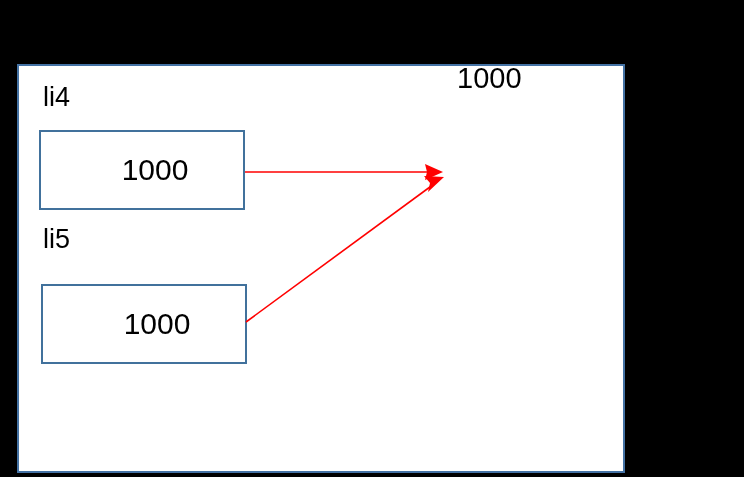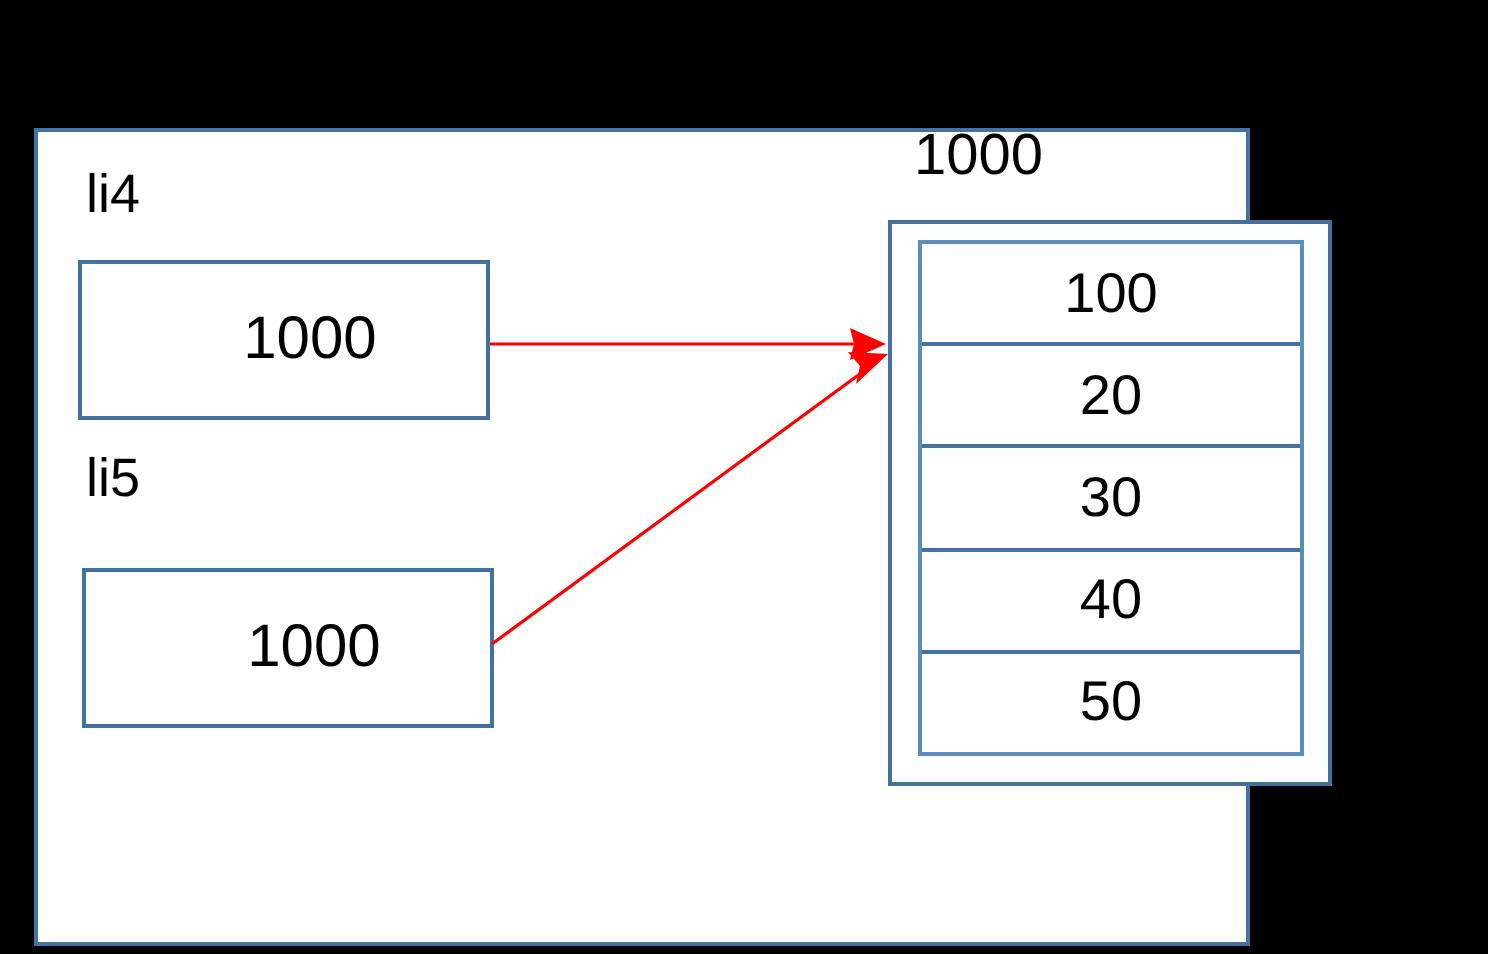--- a/index.html
+++ b/index.html
@@ -123,29 +123,20 @@
     <div class="var-label" style="left:24px; top:160px;">li5</div>
 
     <div class="var-box" id="li5-box" style="left:22px; top:218px; width:206px; height:80px;">
       <span class="var-box-value">1000</span>
     </div>
 
   </div>
 
   <div id="list-heading">1000</div>
 
-  <div id="list-outer">
-    <div id="list-inner">
-      <div class="list-cell">100</div>
-      <div class="list-cell">20</div>
-      <div class="list-cell">30</div>
-      <div class="list-cell">40</div>
-      <div class="list-cell">50</div>
-    </div>
-  </div>
 
   <svg id="arrow-layer" viewBox="0 0 744 477">
     <g>
       <line x1="245" y1="172" x2="436" y2="172" stroke="#FF0000" stroke-width="1.6"></line>
       <polygon points="443,172 425,164 427,172 425,180" fill="#FF0000"></polygon>
     </g>
     <g>
       <line x1="246" y1="322" x2="434" y2="184" stroke="#FF0000" stroke-width="1.6"></line>
       <polygon points="444,177 424,176 430,183 428,192" fill="#FF0000"></polygon>
     </g>

